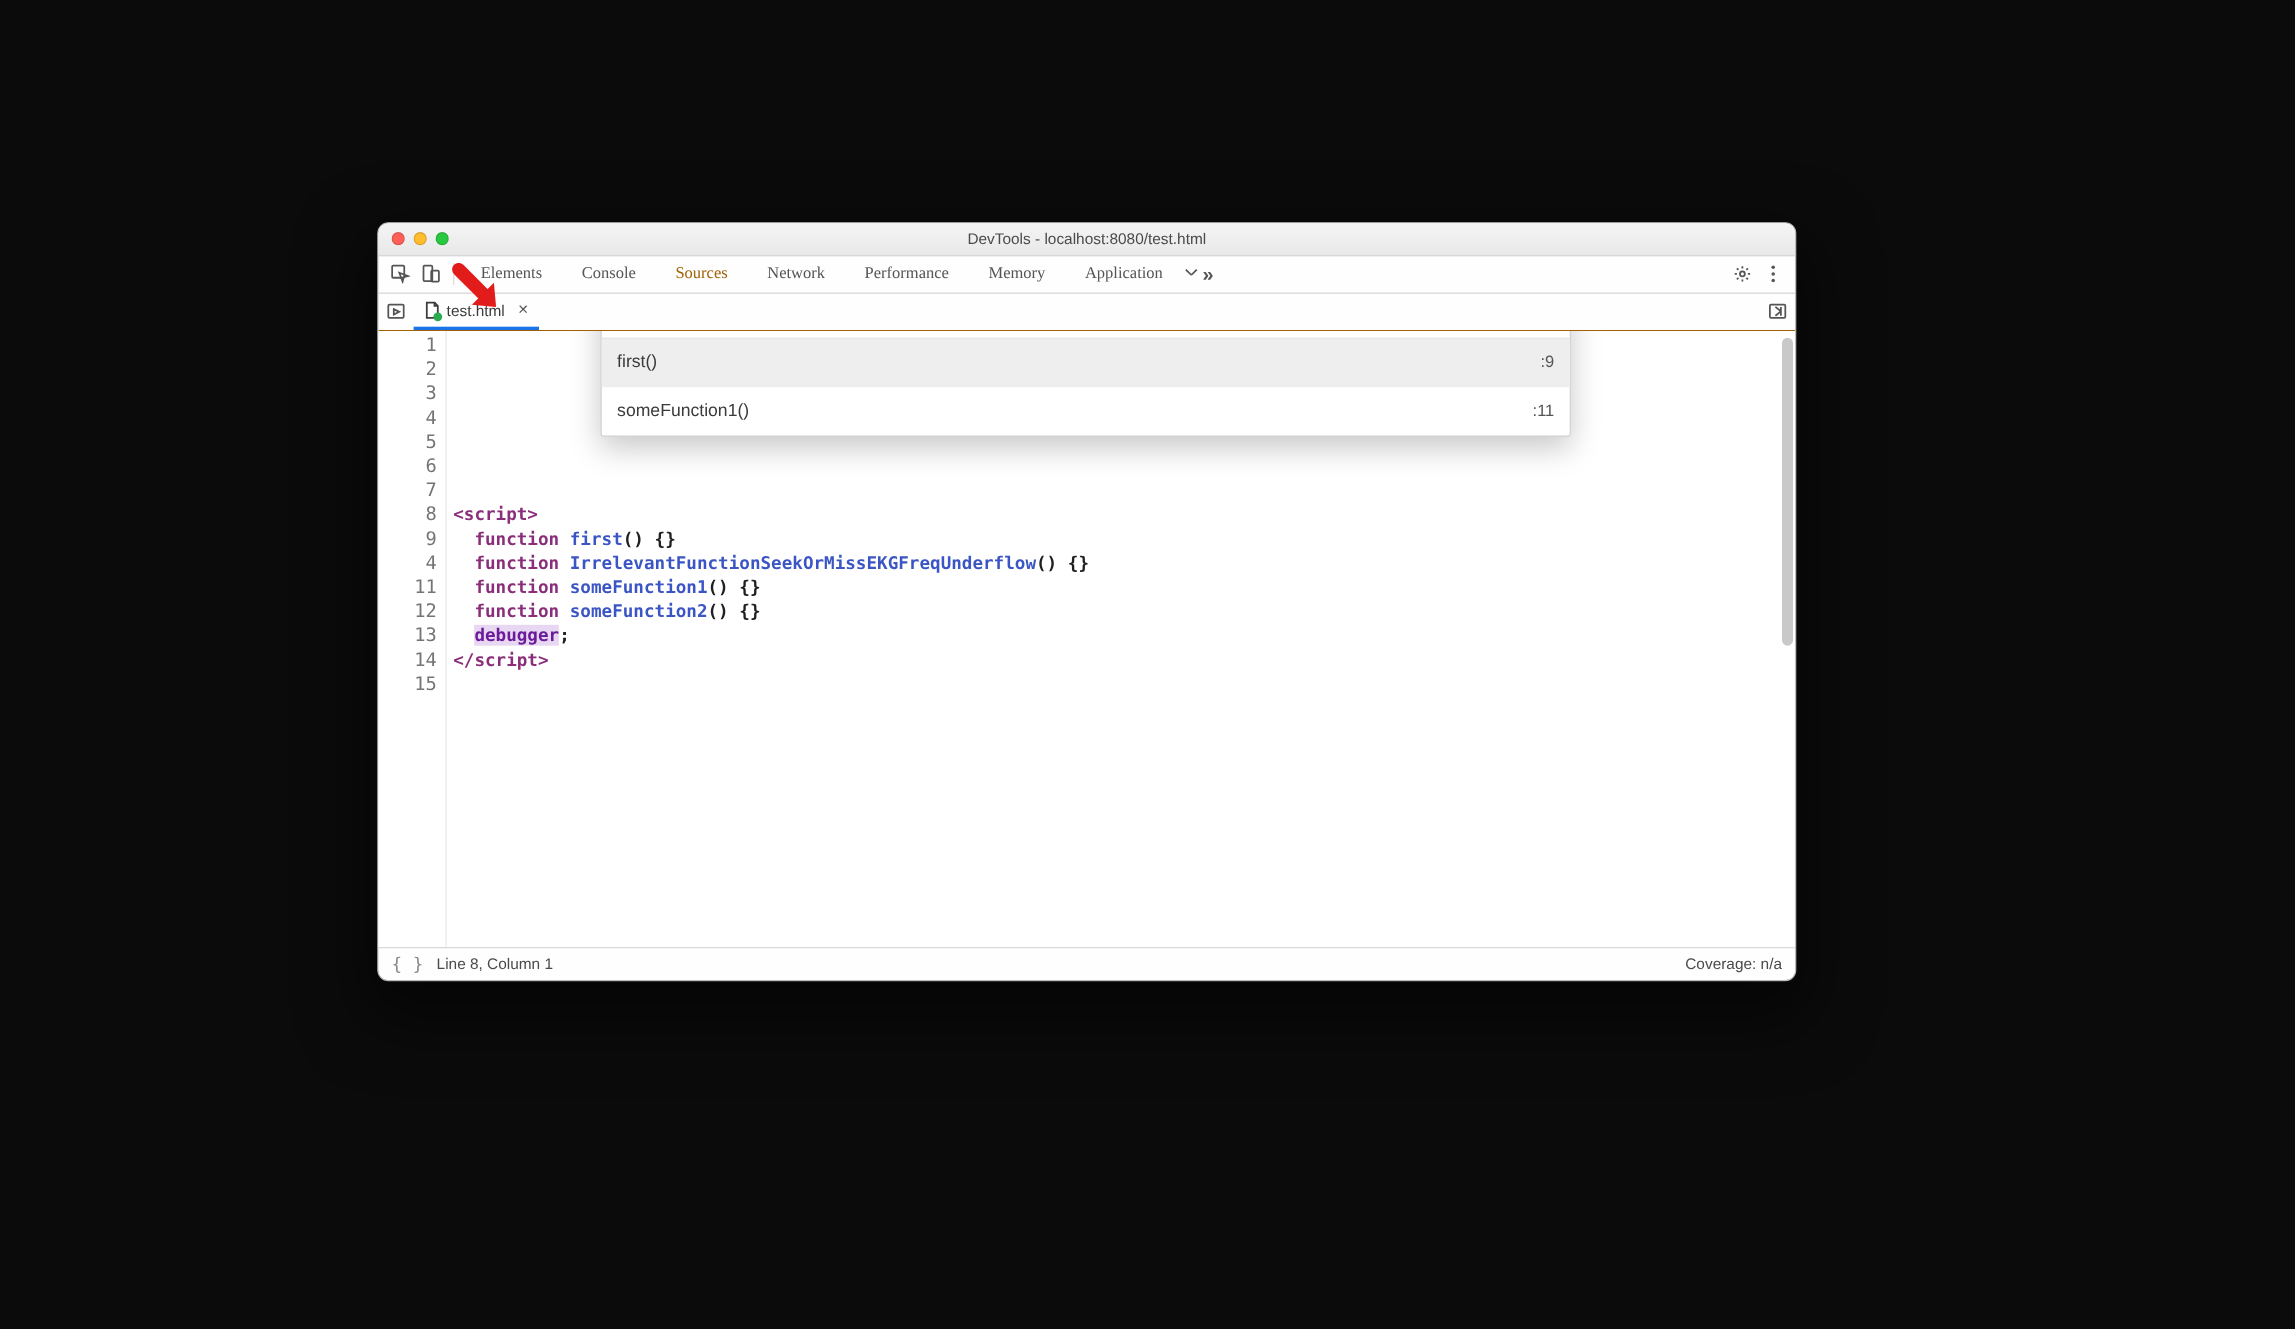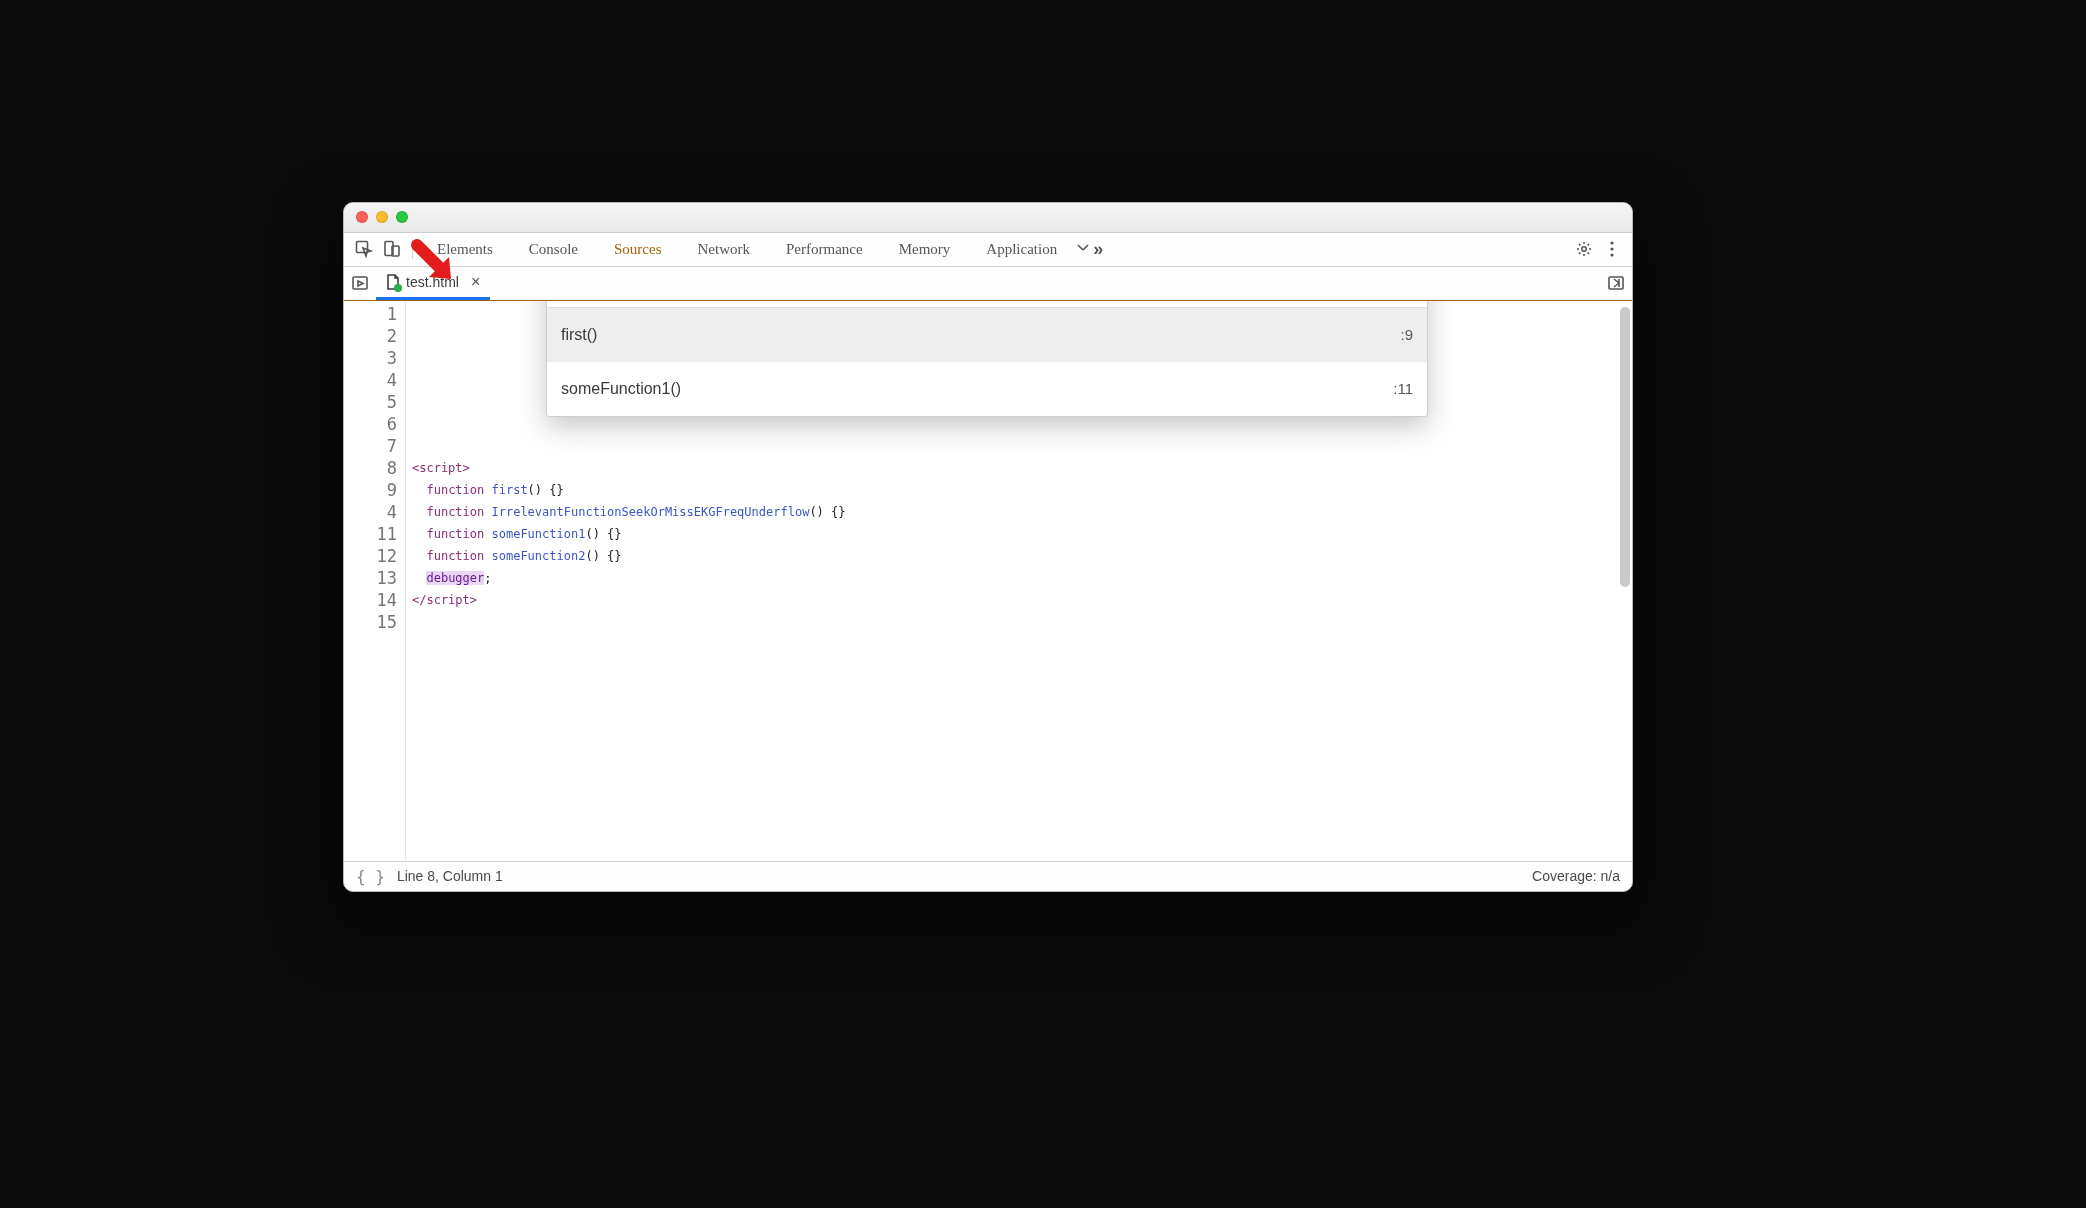--- a/index.html
+++ b/index.html
@@ -137,25 +137,26 @@
     font-family: Menlo, Consolas, monospace;
     font-size: 17px;
     color: #757575;
     text-align: right;
     padding: 2px 8px 0 0;
     line-height: 22px;
   }
   .code {
     flex: 1;
     font-family: Menlo, Consolas, monospace;
-    font-size: 12px;
+    font-size: 16px;
     line-height: 22px;
     padding: 2px 6px;
     white-space: pre;
     color: #202020;
+    font-weight: bold;
   }
   .tok-tag   { color: #8b2e7a; }
   .tok-kw    { color: #8b2e7a; }
   .tok-fn    { color: #3b56c4; }
   .tok-punc  { color: #202020; }
   .tok-dbg   { background: #e8d7f2; color: #6a1b9a; }
   .scrollbar-v {
     position: absolute; right: 2px; top: 6px;
     width: 10px; height: 280px;
     background: #c9c9c9; border-radius: 5px;
@@ -171,21 +172,21 @@
     box-shadow: 0 10px 28px rgba(0,0,0,0.22);
     z-index: 40;
   }
   .popup .search {
     height: 40px;
     display: flex; align-items: center;
     padding: 0 14px;
     border-bottom: 1px solid #dedede;
   }
   .popup .item {
-    height: 54px;
+    height: 44px;
     display: flex; align-items: center;
     padding: 0 14px;
     font-size: 16px; color: #3a3a3a;
     justify-content: space-between;
     cursor: pointer;
   }
   .popup .item.selected { background: #eeeeee; }
   .popup .item .line { color: #555; font-size: 15px; }
   
   .status {
@@ -209,20 +210,21 @@
 
 <div class="stage">
   <div class="window">
 
     <div class="titlebar">
       <div class="traffic">
         <span class="dot-red"></span>
         <span class="dot-yellow"></span>
         <span class="dot-green"></span>
       </div>
+      <div class="title">DevTools - localhost:8080/test.html</div>
     </div>
 
     <div class="tabs">
       <div class="iconbtn">
         <svg width="18" height="18" viewBox="0 0 18 18">
             <rect class="ico" x="1.5" y="1.5" width="11" height="11" rx="1"></rect>
             <path class="ico" d="M8 8 L16 11 L12 12 L11 16 Z"></path>
           </svg>
       </div>
       <div class="iconbtn">

